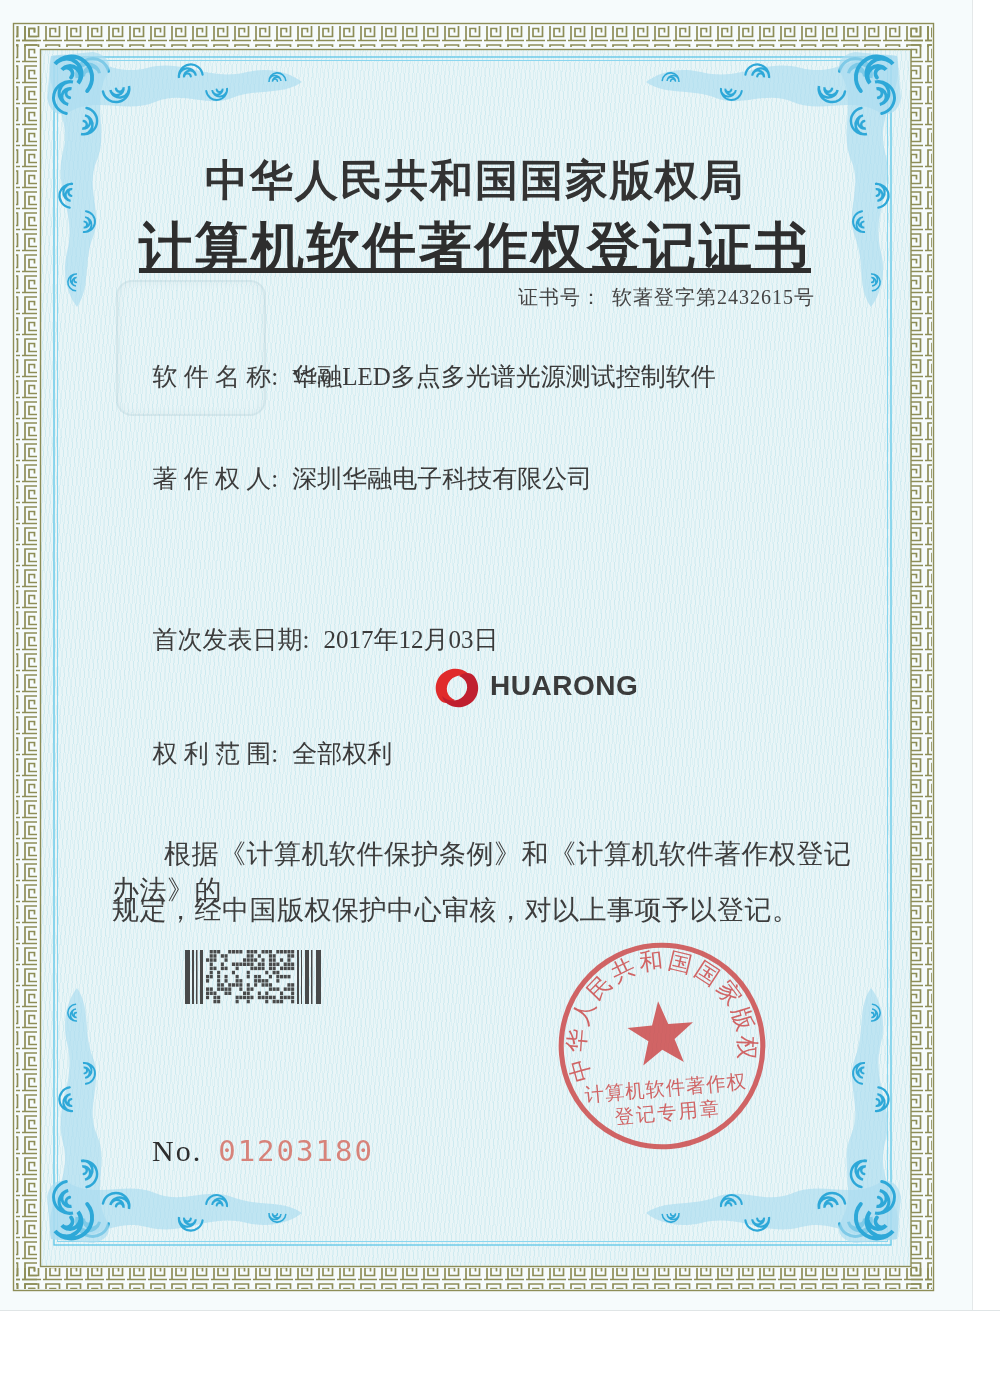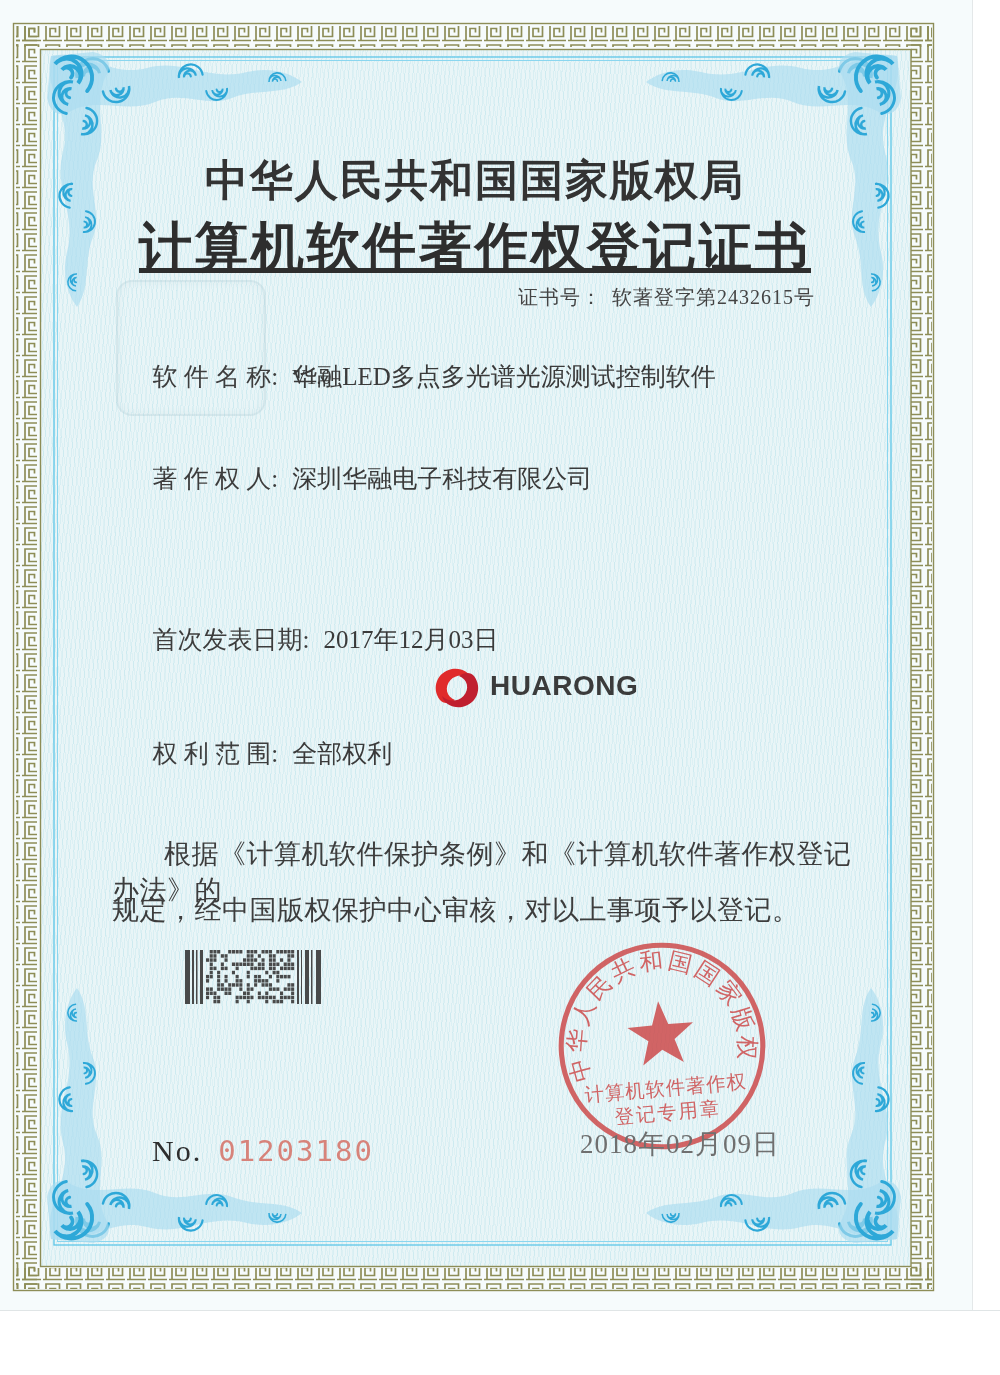--- a/index.html
+++ b/index.html
@@ -361,21 +361,20 @@
         <polygon points="110,66 118,89 142.3,89.5 122.9,104.2 130,127.5 110,113.6 90,127.5 97.1,104.2 77.7,89.5 102,89" fill="#cc4545"></polygon>
         <path id="sealArc" d="M38.6,136 A76,76 0 1,1 181.4,136" fill="none"></path>
         <text font-size="23" letter-spacing="3" fill="#cc4545">
           <textPath href="#sealArc" startOffset="0" textLength="314" lengthAdjust="spacingAndGlyphs">中华人民共和国国家版权局</textPath>
         </text>
         <text x="110" y="158" font-size="19" text-anchor="middle" letter-spacing="1" fill="#cc4545">计算机软件著作权</text>
         <text x="110" y="182" font-size="19" text-anchor="middle" letter-spacing="2" fill="#cc4545">登记专用章</text>
       </g>
     </svg>
 
-    <div class="issue-date">2018年02月09日</div>
 
     <div class="serial">
       <span class="no-label">No.</span>
       <span class="no-value">01203180</span>
     </div>
 
   </div>
 
   <div class="scan-right"></div>
   <div class="scan-bottom"></div>

